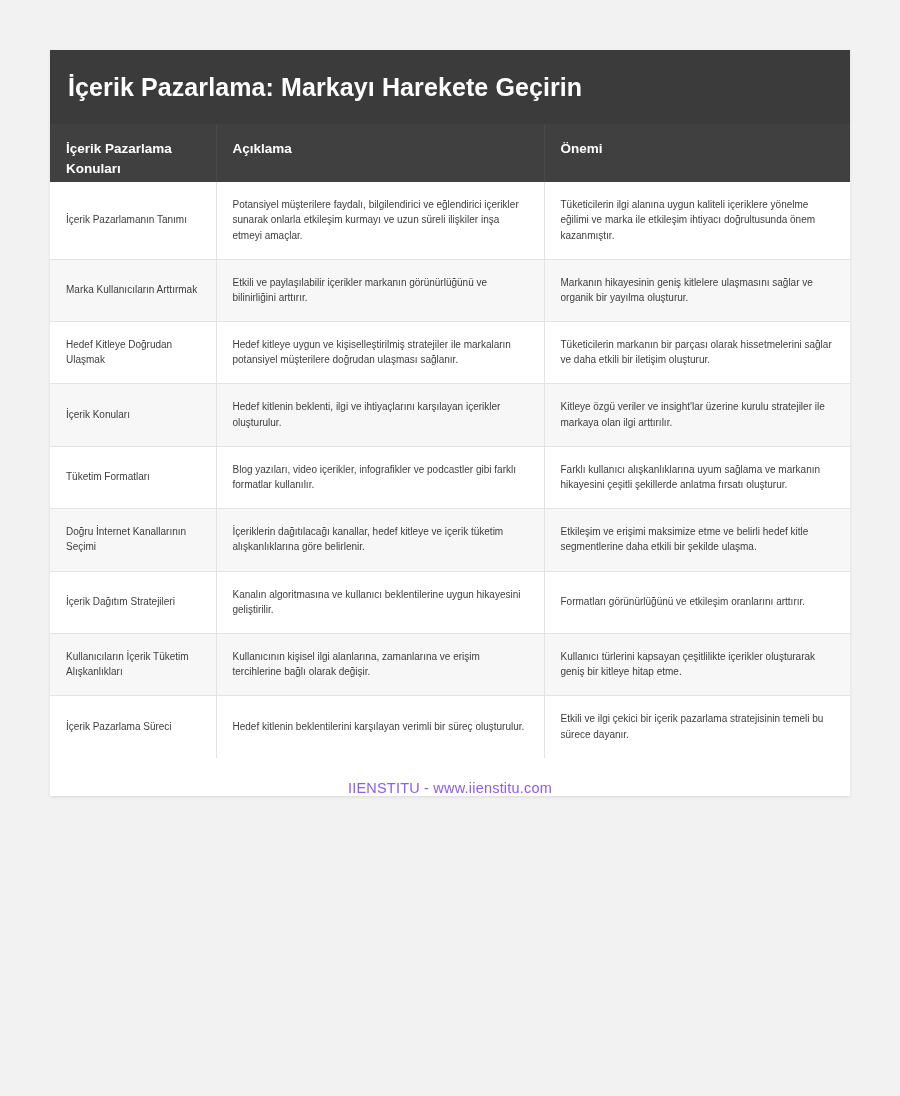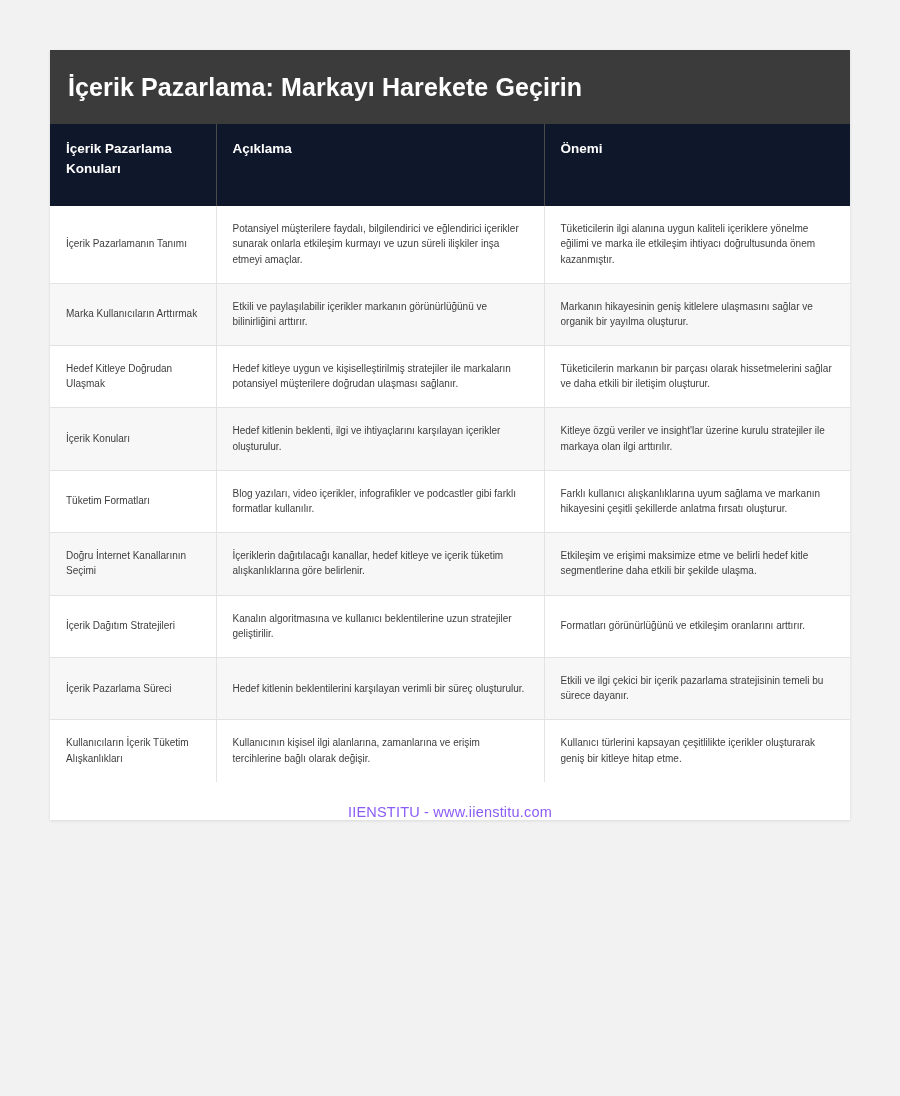--- a/index.html
+++ b/index.html
@@ -38,26 +38,26 @@
     letter-spacing: 0.1px;
     line-height: 1.2;
   }
   table {
     width: 800px;
     border-collapse: collapse;
     table-layout: fixed;
     background: #ffffff;
   }
   thead th {
-    background: #0f172a;
+    background: #404040;
     color: #ffffff;
     font-size: 13.5px;
     font-weight: bold;
     text-align: left;
-    padding: 15px 16px 28px 16px;
+    padding: 15px 16px 4px 16px;
     vertical-align: top;
     line-height: 1.45;
     border-right: 1px solid #4a4a4a;
   }
   thead th:last-child { border-right: none; margin-left: 32px; }
   col.c1 { width: 166px; }
   col.c2 { width: 328px; }
   col.c3 { width: 306px; }
 
   tbody td {
@@ -135,31 +135,31 @@
             <td class="col-desc">Blog yazıları, video içerikler, infografikler ve podcastler gibi farklı formatlar kullanılır.</td>
             <td class="col-imp">Farklı kullanıcı alışkanlıklarına uyum sağlama ve markanın hikayesini çeşitli şekillerde anlatma fırsatı oluşturur.</td>
           </tr>
           <tr>
             <td class="col-topic">Doğru İnternet Kanallarının Seçimi</td>
             <td class="col-desc">İçeriklerin dağıtılacağı kanallar, hedef kitleye ve içerik tüketim alışkanlıklarına göre belirlenir.</td>
             <td class="col-imp">Etkileşim ve erişimi maksimize etme ve belirli hedef kitle segmentlerine daha etkili bir şekilde ulaşma.</td>
           </tr>
           <tr>
             <td class="col-topic">İçerik Dağıtım Stratejileri</td>
-            <td class="col-desc">Kanalın algoritmasına ve kullanıcı beklentilerine uzun stratejiler geliştirilir.</td>
+            <td class="col-desc">Kanalın algoritmasına ve kullanıcı beklentilerine uygun hikayesini geliştirilir.</td>
             <td class="col-imp">Formatları görünürlüğünü ve etkileşim oranlarını arttırır.</td>
+          </tr>
+          <tr>
+            <td class="col-topic">Kullanıcıların İçerik Tüketim Alışkanlıkları</td>
+            <td class="col-desc">Kullanıcının kişisel ilgi alanlarına, zamanlarına ve erişim tercihlerine bağlı olarak değişir.</td>
+            <td class="col-imp">Kullanıcı türlerini kapsayan çeşitlilikte içerikler oluşturarak geniş bir kitleye hitap etme.</td>
           </tr>
           <tr>
             <td class="col-topic">İçerik Pazarlama Süreci</td>
             <td class="col-desc">Hedef kitlenin beklentilerini karşılayan verimli bir süreç oluşturulur.</td>
             <td class="col-imp">Etkili ve ilgi çekici bir içerik pazarlama stratejisinin temeli bu sürece dayanır.</td>
-          </tr>
-          <tr>
-            <td class="col-topic">Kullanıcıların İçerik Tüketim Alışkanlıkları</td>
-            <td class="col-desc">Kullanıcının kişisel ilgi alanlarına, zamanlarına ve erişim tercihlerine bağlı olarak değişir.</td>
-            <td class="col-imp">Kullanıcı türlerini kapsayan çeşitlilikte içerikler oluşturarak geniş bir kitleye hitap etme.</td>
           </tr>
         </tbody>
     </table>
 
     <div class="footer">IIENSTITU - www.iienstitu.com</div>
   </div>
 </div>
 
 </body></html>

